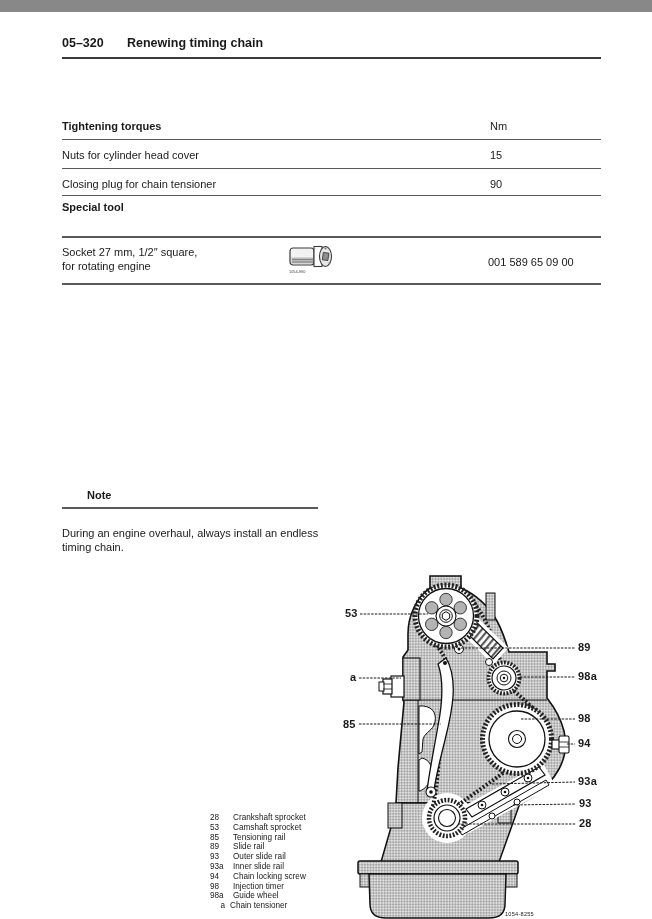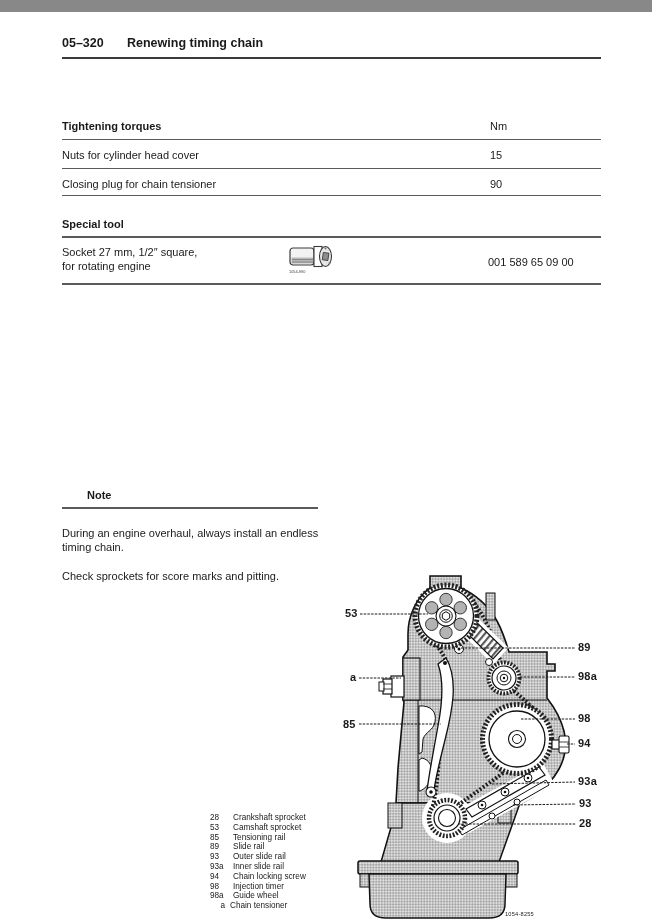--- a/index.html
+++ b/index.html
@@ -47,21 +47,21 @@
     <div class="abs fs11" style="left:62px; top:137px;">Nuts for cylinder head cover</div>
     <div class="abs fs11" style="left:490px; top:137px;">15</div>
     <div class="rule thin" style="left:62px; top:156px; width:539px; height:1px;"></div>
 
     <div class="abs fs11" style="left:62px; top:166px;">Closing plug for chain tensioner</div>
     <div class="abs fs11" style="left:490px; top:166px;">90</div>
     <div class="rule thin" style="left:62px; top:183px; width:539px; height:1px;"></div>
   </div>
 
   <div>
-    <div class="abs fs11 b" style="left:62px; top:206px;">Special tool</div>
+    <div class="abs fs11 b" style="left:62px; top:189px;">Special tool</div>
     <div class="rule thin" style="left:62px; top:224px; width:539px; height:1.5px;"></div>
 
     <div class="abs fs11 pre" style="left:62px; top:234px; line-height:13.5px;">Socket 27 mm, 1/2″ square,
 for rotating engine</div>
 
     <svg class="abs" style="left:288px; top:231px;" width="46" height="27" viewBox="0 0 46 27">
       <rect x="2" y="5" width="24" height="17" rx="3" fill="#f2f2f2" stroke="#3a3a3a" stroke-width="1.2"></rect>
       <rect x="3.5" y="14.5" width="21.5" height="6" fill="#b9b9b9"></rect>
       <line x1="4" y1="16.5" x2="25" y2="16.5" stroke="#6e6e6e" stroke-width=".7"></line>
       <line x1="4" y1="19" x2="25" y2="19" stroke="#6e6e6e" stroke-width=".7"></line>
@@ -76,21 +76,20 @@
     <div class="abs fs11" style="left:488px; top:244px;">001 589 65 09 00</div>
     <div class="rule thin" style="left:62px; top:271px; width:539px; height:1.5px;"></div>
   </div>
 
   <div>
     <div class="abs fs11 b" style="left:80px; top:477px;padding-left:7px;">Note</div>
     <div class="rule thin" style="left:62px; top:495px; width:256px; height:1.5px;"></div>
     <div id="note-paragraphs" class="abs" style="left:62px; top:514px; width:335px;">
       <p>During an engine overhaul, always install an endless
 timing chain.</p>
-      <p>Check sprockets for score marks and pitting.</p>
     </div>
   </div>
 
   <div id="legend" class="abs" style="left:210px; top:801px;">
     <div class="lg-row">
         <span class="lg-num">28</span>
         <span class="lg-txt">Crankshaft sprocket</span>
       </div>
     <div class="lg-row">
         <span class="lg-num">53</span>

